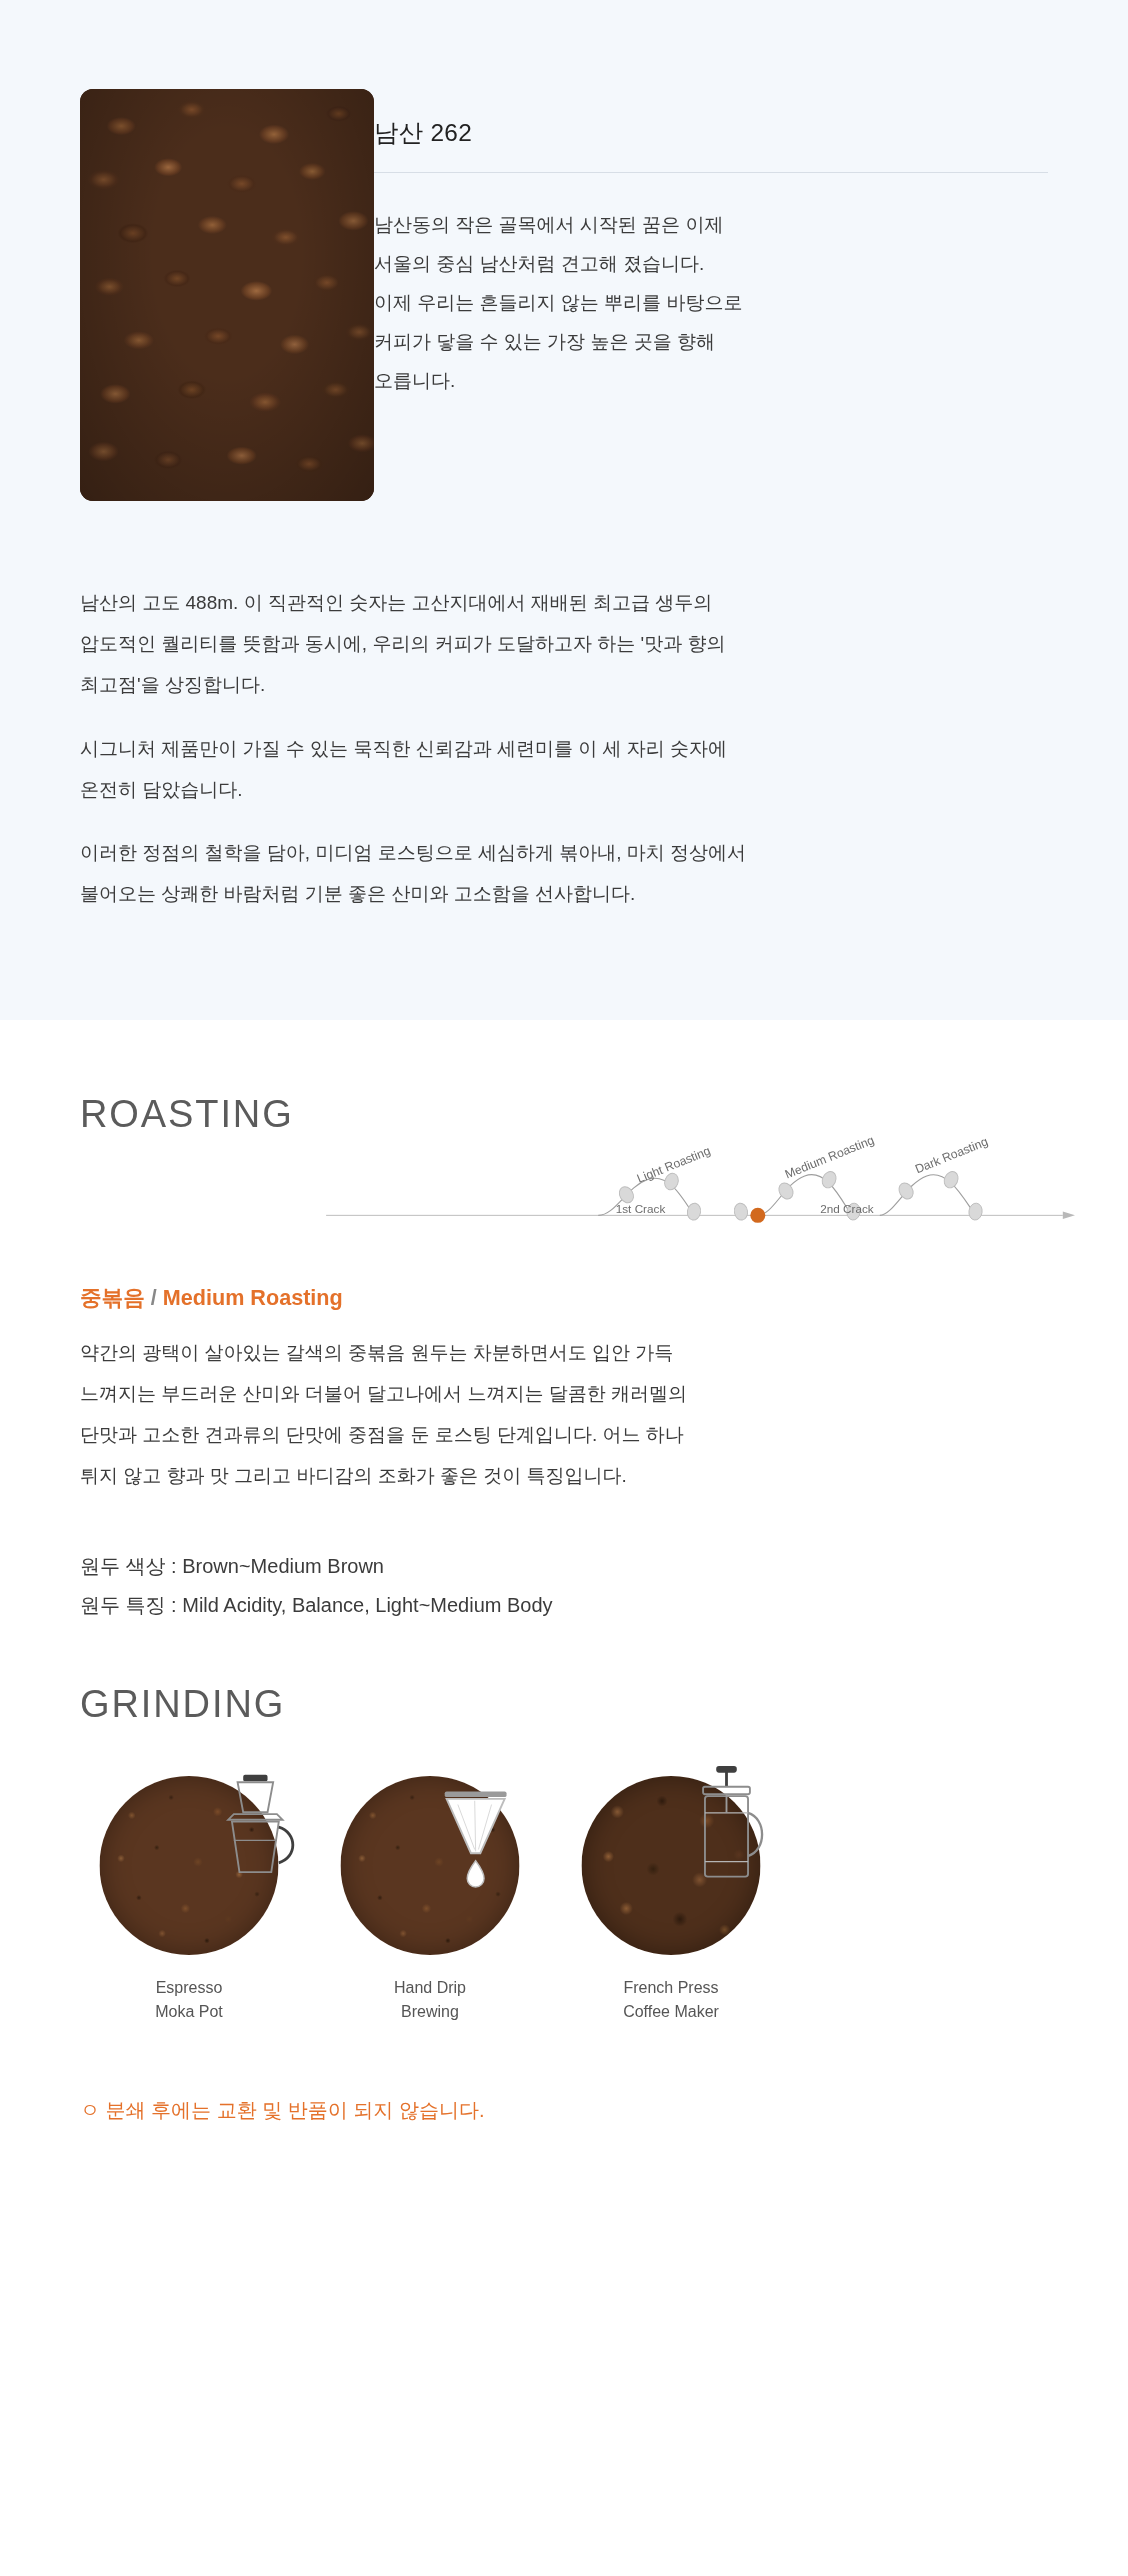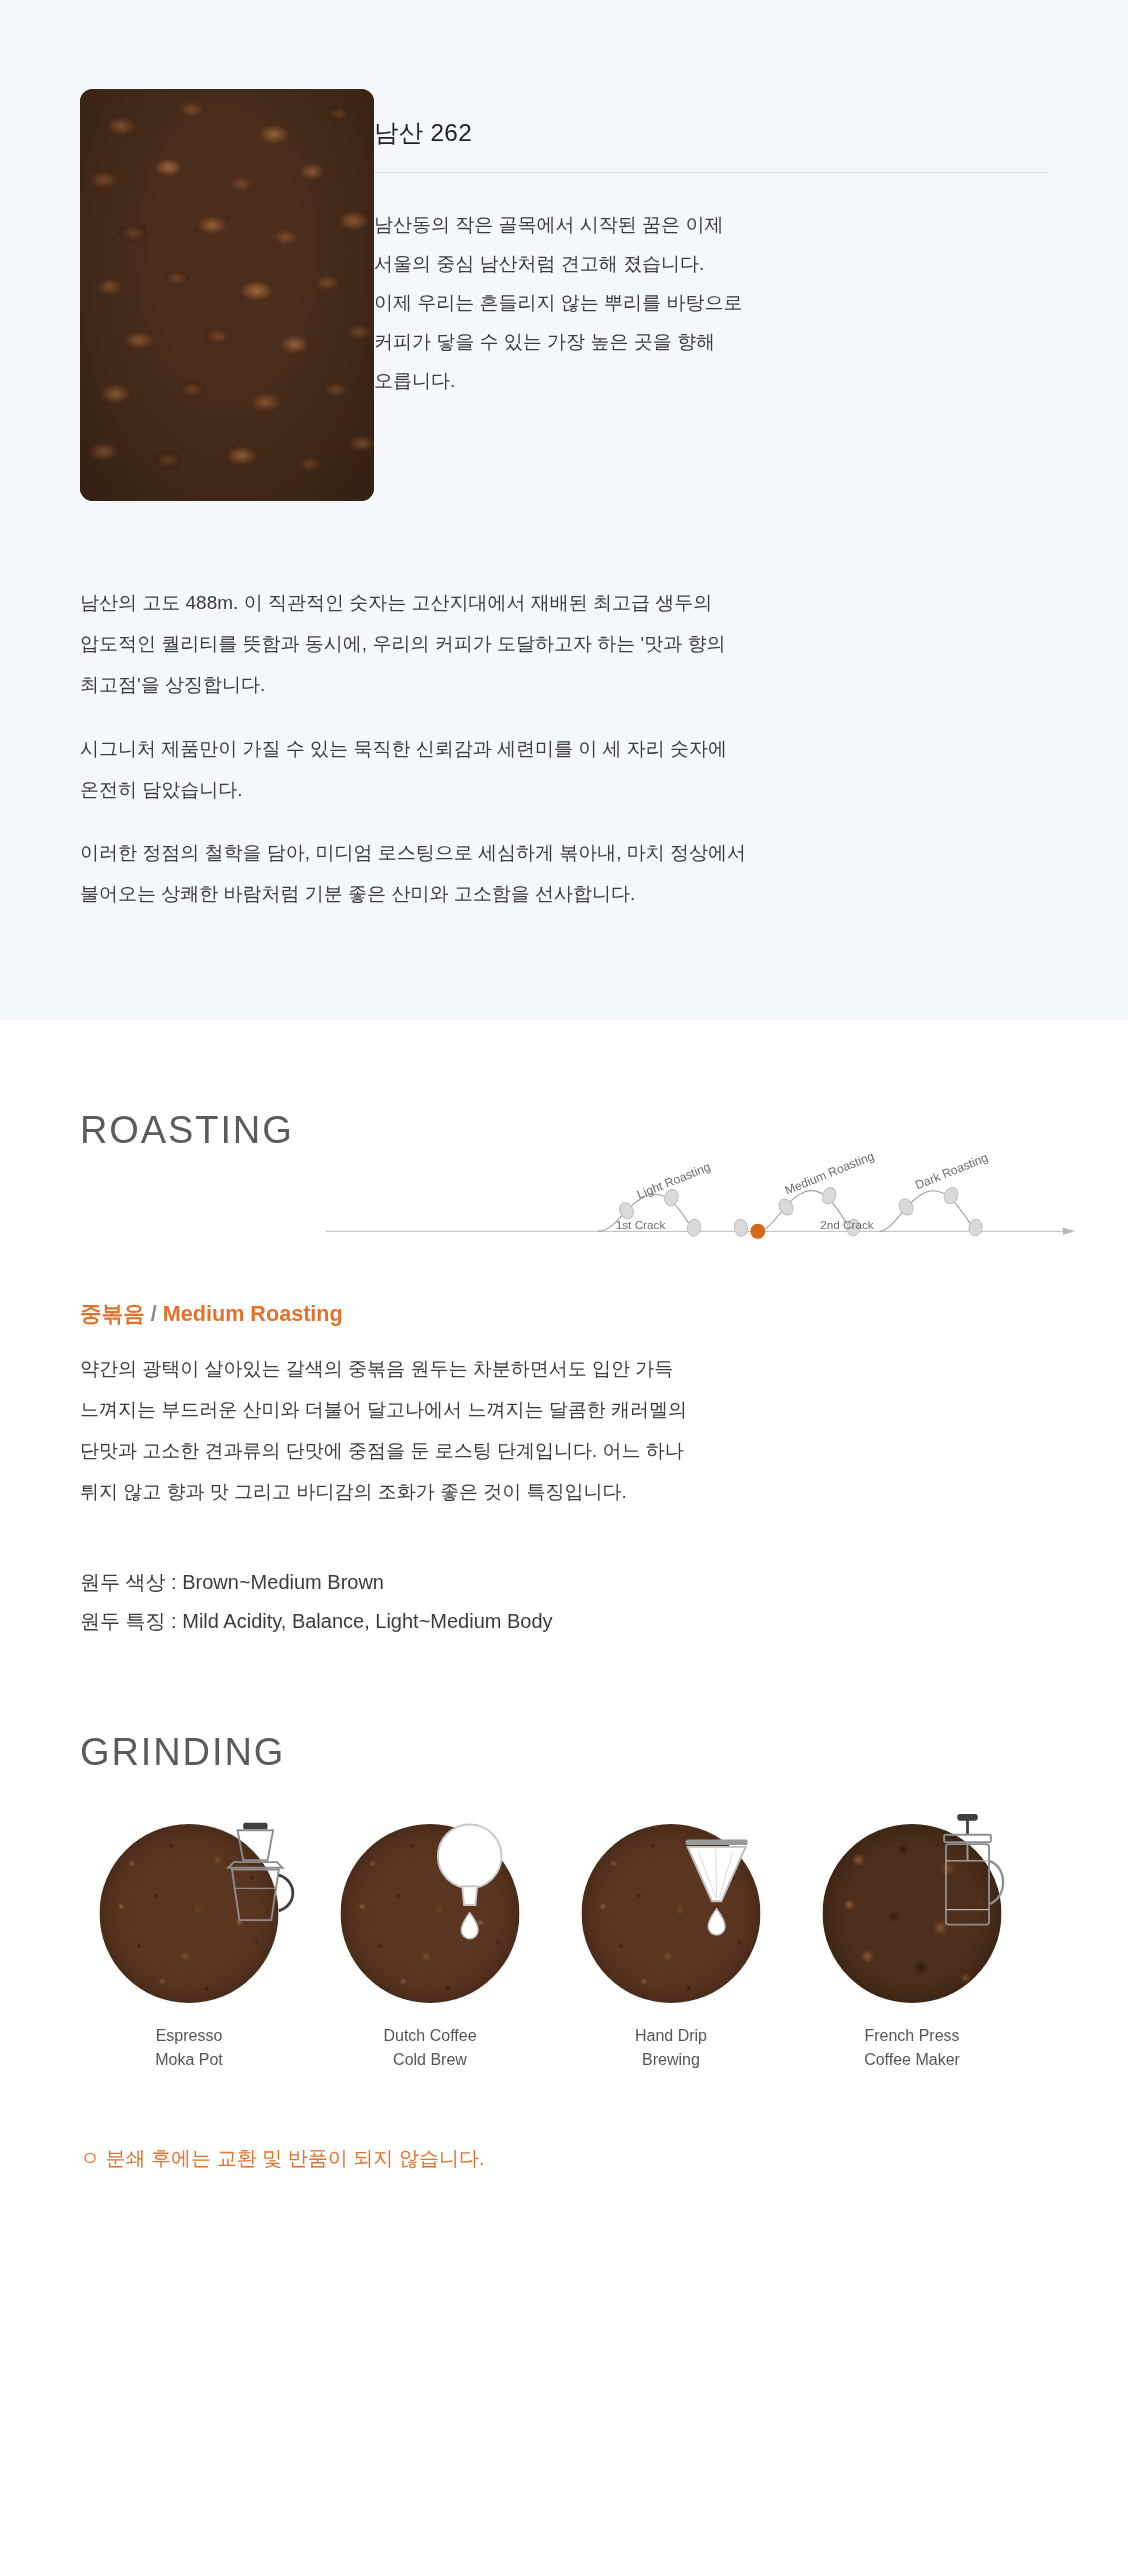--- a/index.html
+++ b/index.html
@@ -74,21 +74,21 @@
     white-space:pre-line;
   }
   .intro-body{margin-top:81px;}
   .intro-body p{
     font-size:19px;line-height:41px;color:#3b3b3b;margin:0 0 22.6px 0;white-space:pre-line;
   }
   .intro-body p:last-child{margin-bottom:0;}
 
   
   .roasting{padding:73px 0 0 0;}
-  .wrap{width:968px;margin:16px auto;}
+  .wrap{width:968px;margin:0 auto;}
   .sec-head{display:flex;align-items:flex-start;}
   .sec-title{
     font-size:38px;letter-spacing:1.9px;color:#5b5b5b;font-weight:400;
     white-space:nowrap;
   }
   .roast-graph{flex:1;padding-left:22.6px;padding-top:20.7px;}
   .roast-sub{margin-top:47px;font-size:21.6px;font-weight:bold;}
   .roast-sub .ko{color:#e4712a;}
   .roast-sub .sep{color:#888;}
   .roast-sub .en{color:#e4712a;}
@@ -254,32 +254,20 @@
               <path d="M34,50 L80,50 L86,56 L28,56 Z" fill="none" stroke="#8d8d8d" stroke-width="2"></path>
               <path d="M32,58 L82,58 L74,112 L40,112 Z" fill="none" stroke="#8d8d8d" stroke-width="2"></path>
               <path d="M82,64 C102,70 102,96 82,102" fill="none" stroke="#3f3f3f" stroke-width="3"></path>
               <line x1="34" y1="78" x2="80" y2="78" stroke="#8d8d8d" stroke-width="1.4"></line>
             </svg>
           </div>
           <div class="grind-label">Espresso
 Moka Pot</div>
         </div>
 
-        <div class="grind-item">
-          <div class="grind-visual">
-            <div class="grounds"></div>
-            <svg width="103" height="150" viewBox="0 0 110 160" style="position:absolute;left:46%;top:0;">
-              <circle cx="52" cy="44" r="34" fill="#ffffff" stroke="#c9c9c9" stroke-width="2"></circle>
-              <path d="M44,76 L60,76 L58,96 L46,96 Z" fill="#ffffff" stroke="#c9c9c9" stroke-width="2"></path>
-              <path d="M52,104 C58,112 61,118 61,123 a9,9 0 0 1 -18,0 C43,118 46,112 52,104 Z" fill="#ffffff" stroke="#bdbdbd" stroke-width="1.5"></path>
-            </svg>
-          </div>
-          <div class="grind-label">Dutch Coffee
-Cold Brew</div>
-        </div>
 
         <div class="grind-item">
           <div class="grind-visual">
             <div class="grounds"></div>
             <svg width="103" height="150" viewBox="0 0 110 160" style="position:absolute;left:48%;top:0;">
               <rect x="20" y="26" width="66" height="6" rx="2" fill="#9a9a9a"></rect>
               <path d="M22,34 L84,34 L58,92 L48,92 Z" fill="#ffffff" stroke="#bdbdbd" stroke-width="2"></path>
               <line x1="34" y1="40" x2="52" y2="88" stroke="#d6d6d6" stroke-width="1"></line>
               <line x1="52" y1="36" x2="53" y2="90" stroke="#d6d6d6" stroke-width="1"></line>
               <line x1="70" y1="40" x2="56" y2="88" stroke="#d6d6d6" stroke-width="1"></line>

